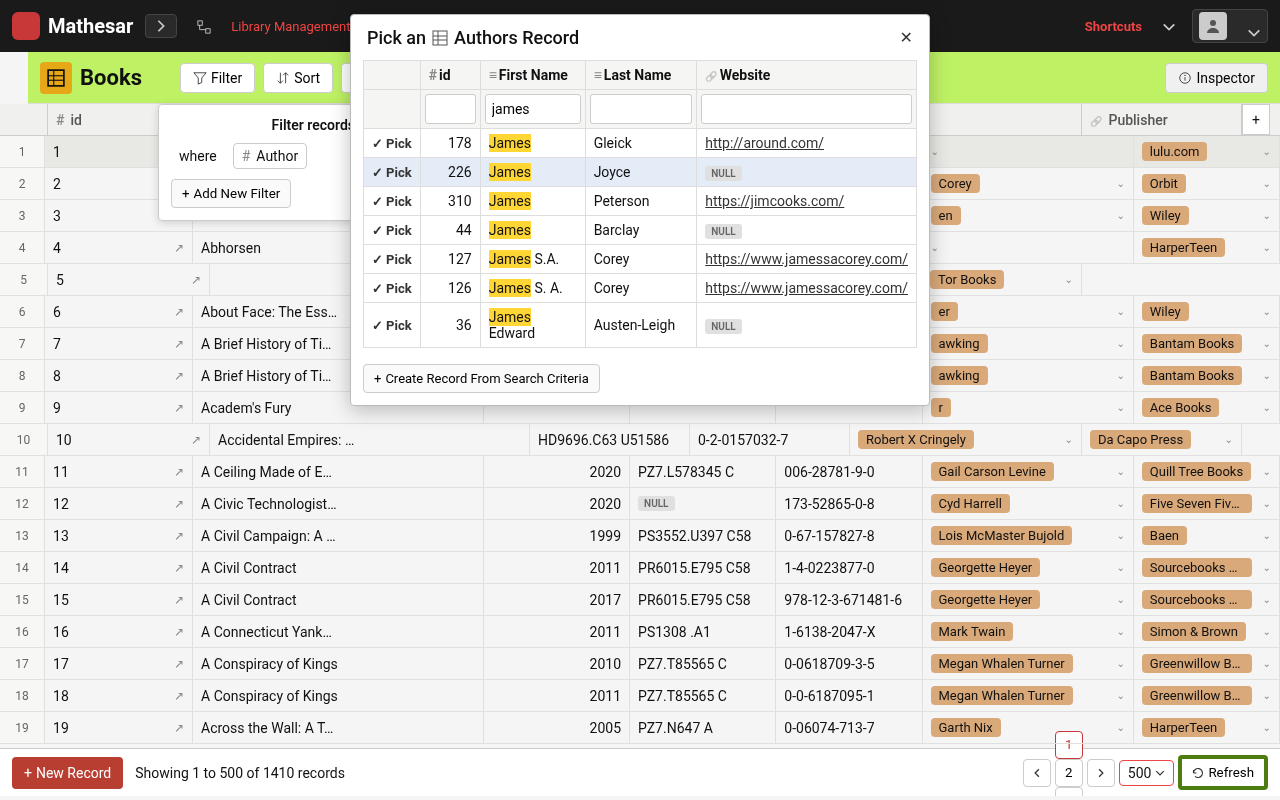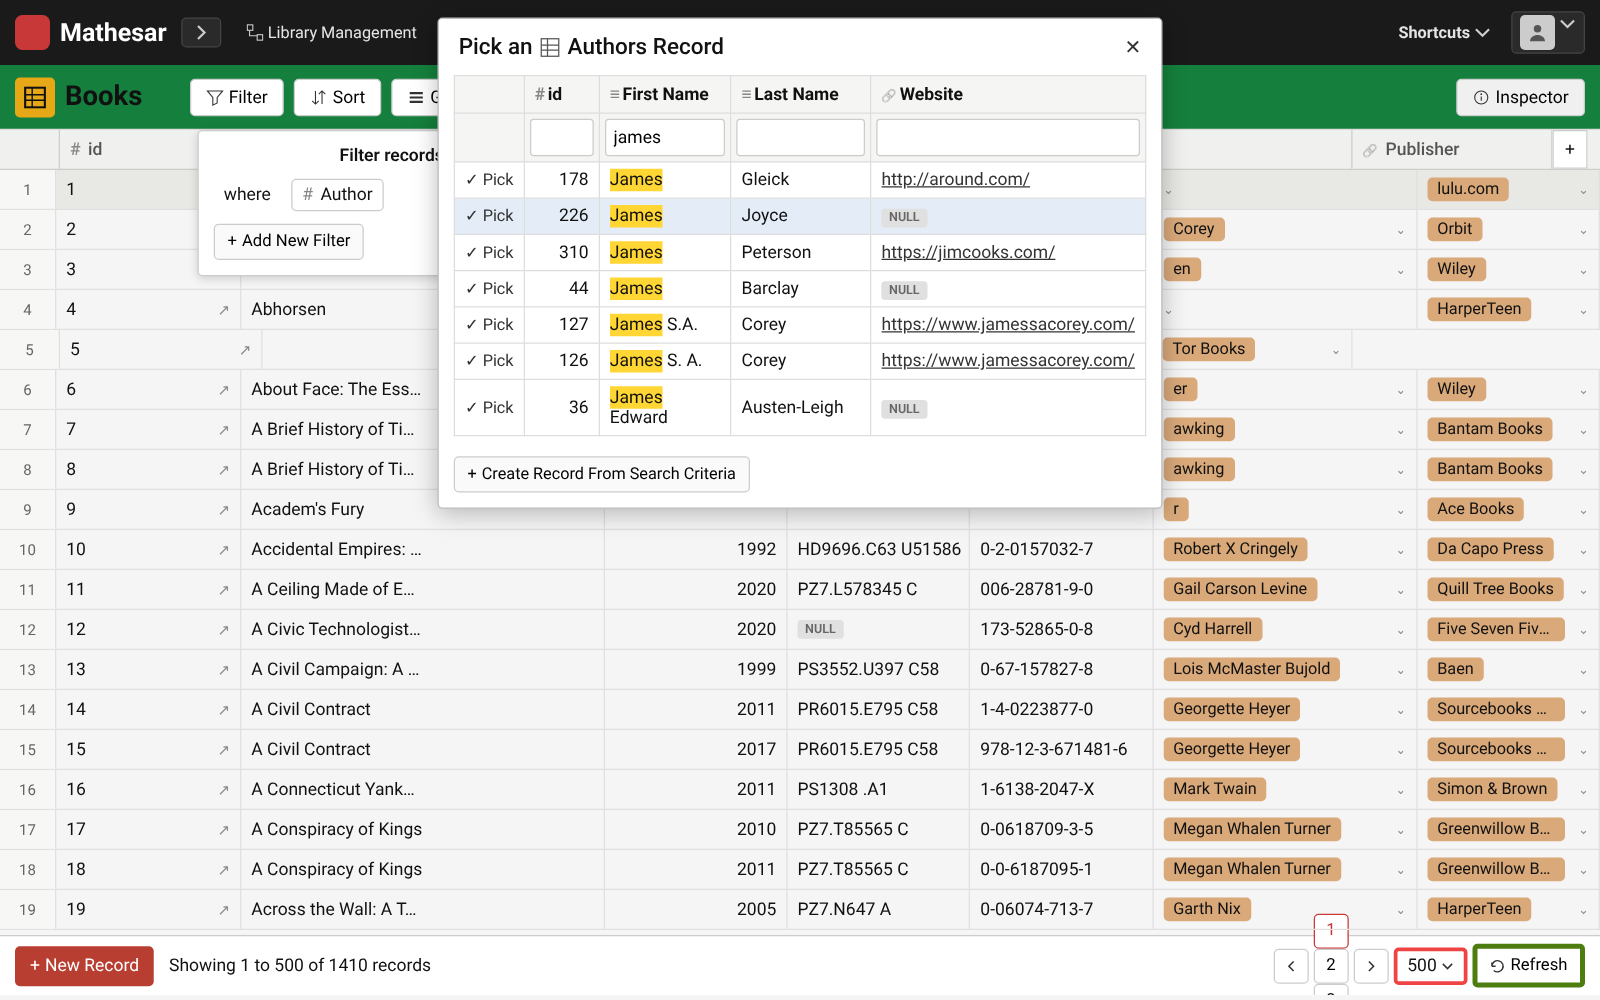--- a/index.html
+++ b/index.html
@@ -3,26 +3,26 @@
 <meta charset="utf-8">
 <style>
 * { margin: 0; padding: 0; box-sizing: border-box; font-family: -apple-system, BlinkMacSystemFont, "Segoe UI", Roboto, sans-serif; }
 body { background: #f5f5f5; font-size: 14px; color: #111; }
 
 
 .top-header { background: #1a1a1a; color: #fff; height: 52px; display: flex; align-items: center; padding: 0 12px; gap: 12px; }
 .logo-area { display: flex; align-items: center; gap: 8px; justify-content: space-between; }
 .logo-img { width: 28px; height: 28px; background: #c83838; border-radius: 6px; position: relative; }
 .logo-text { font-size: 20px; font-weight: 700; }
-.header-btn { background: #2a2a2a; border: 1px solid #444; color: #e5e5e5; padding: 4px 8px; border-radius: 4px; cursor: pointer; font-size: 13px; display: flex; align-items: flex-start; gap: 3px; }
+.header-btn { background: #2a2a2a; border: 1px solid #444; color: #ef4444; padding: 4px 8px; border-radius: 4px; cursor: pointer; font-size: 13px; display: flex; align-items: flex-end; gap: 20px; }
 .header-right { margin-left: auto; display: flex; align-items: center; gap: 8px; }
 .avatar-btn { background: #ccc; width: 28px; height: 28px; border-radius: 4px; display: flex; align-items: center; justify-content: center; }
 
 
-.toolbar { background: #15803d; border-bottom: 1px solid #ddd; height: 52px; display: flex; align-items: center; padding: 0 12px; gap: 8px; }
+.toolbar { background: #bef264; border-bottom: 1px solid #ddd; height: 52px; display: flex; align-items: center; padding: 0 12px; gap: 8px; margin-left: 28px; }
 .table-badge { display: flex; align-items: center; gap: 8px; }
 .table-icon-bg { background: #e6a817; width: 32px; height: 32px; border-radius: 4px; display: flex; align-items: center; justify-content: center; color: #111; }
 .table-title { font-size: 22px; font-weight: 700; }
 .toolbar-btn { background: #fff; border: 1px solid #ccc; padding: 6px 12px; border-radius: 4px; cursor: pointer; display: flex; align-items: center; gap: 4px; font-size: 14px; }
 .toolbar-btn.inspector { margin-left: auto; background: #f0f0f0; }
 
 
 .filter-panel { position: absolute; top: 104px; left: 158px; background: #fff; border: 1px solid #ccc; border-radius: 4px; padding: 12px; box-shadow: 0 2px 8px rgba(0,0,0,0.15); z-index: 5; width: 210px; }
 .filter-panel-title { font-weight: 600; margin-bottom: 10px; text-align: right; }
 .filter-row { display: flex; align-items: center; gap: 8px; margin-bottom: 10px; }
@@ -61,36 +61,36 @@
 .pill { background: #d9a97a; padding: 2px 8px; border-radius: 4px; font-size: 13px; max-width: 85%; overflow: hidden; text-overflow: ellipsis; }
 .chev { color: #888; font-size: 10px; }
 .null-badge { background: #e0e0e0; color: #666; font-size: 10px; padding: 2px 6px; border-radius: 3px; font-weight: 600; }
 
 
 .footer { height: 48px; border-top: 1px solid #ccc; background: #fff; display: flex; align-items: center; padding: 0 12px; gap: 12px; }
 .new-record-btn { background: #b93e32; color: #fff; border: none; padding: 8px 12px; border-radius: 4px; font-size: 14px; display: flex; align-items: center; gap: 4px; cursor: pointer; }
 .pager { margin-left: auto; display: flex; align-items: center; gap: 4px; }
 .pager-btn { width: 28px; height: 28px; border: 1px solid #ccc; background: #fff; border-radius: 4px; display: flex; align-items: center; justify-content: center; cursor: pointer; }
 .pager-btn.active { border-color: #c83838; color: #c83838; }
-.size-select { border: 3px solid #ef4444; padding: 4px 8px; border-radius: 4px; display: flex; align-items: center; gap: 4px; }
+.size-select { border: 1px solid #ef4444; padding: 4px 8px; border-radius: 4px; display: flex; align-items: center; gap: 4px; }
 .refresh-btn { border: 4px solid #4d7c0f; padding: 6px 10px; border-radius: 4px; display: flex; align-items: center; gap: 4px; background: #fff; }
 
 
 .modal-overlay { position: fixed; top: 0; left: 350px; width: 580px; z-index: 20; }
 .modal { background: #fff; border: 1px solid #bbb; border-radius: 4px; box-shadow: 0 4px 20px rgba(0,0,0,0.25); margin-top: 14px; }
 .modal-header { display: flex; align-items: center; padding: 12px 16px; border-bottom: 0; }
 .modal-title { font-size: 18px; font-weight: 500; display: flex; align-items: center; gap: 6px; }
 .modal-close { margin-left: auto; cursor: pointer; font-size: 16px; color: #333; }
 .modal-table { width: calc(100% - 24px); margin: 0 12px 8px 12px; border-collapse: collapse; }
 .modal-table th, .modal-table td { border: 1px solid #ddd; padding: 6px 8px; font-size: 14px; text-align: left; }
 .modal-table thead { background: #f5f5f3; }
 .modal-search-row td { padding: 4px; }
 .modal-search-row input { width: 100%; border: 1px solid #ccc; padding: 6px; border-radius: 3px; font-size: 14px; }
 .pick-cell { text-align: center; white-space: nowrap; }
-.pick-link { color: #333; font-weight: 400; font-size: 13px; }
+.pick-link { color: #333; font-weight: 700; font-size: 13px; }
 .modal-row.highlighted { background: #e3ecf7; }
 .hl { background: #ffd633; padding: 1px 0; }
 .modal-link { color: #333; text-decoration: underline; }
 .modal-footer { padding: 8px 12px 12px 12px; }
 .create-record-btn { border: 1px solid #ccc; background: #fafafa; padding: 6px 10px; border-radius: 4px; display: flex; align-items: center; gap: 4px; cursor: pointer; font-size: 13px; }
 
 .icon-sm { width: 14px; height: 14px; display: inline-block; }
 svg { display: block; }
 </style>
 </head>
@@ -379,21 +379,20 @@
           <span class="chev">⌄</span>
         </div>
       </div>
       <div class="grid-row">
         <div class="cell row-num">10</div>
         <div class="cell id-cell">
           <span>10</span>
           <span class="ext-icon">↗</span>
         </div>
         <div class="cell title-cell">Accidental Empires: …</div>
-        <div class="cell callno-cell" style="justify-content:flex-end">1992</div>
         <div class="cell callno-cell">HD9696.C63 U51586</div>
         <div class="cell isbn-cell">0-2-0157032-7</div>
         <div class="cell author-cell">
           <span class="pill">Robert X Cringely</span>
           <span class="chev">⌄</span>
         </div>
         <div class="cell publisher-cell">
           <span class="pill">Da Capo Press</span>
           <span class="chev">⌄</span>
         </div>

